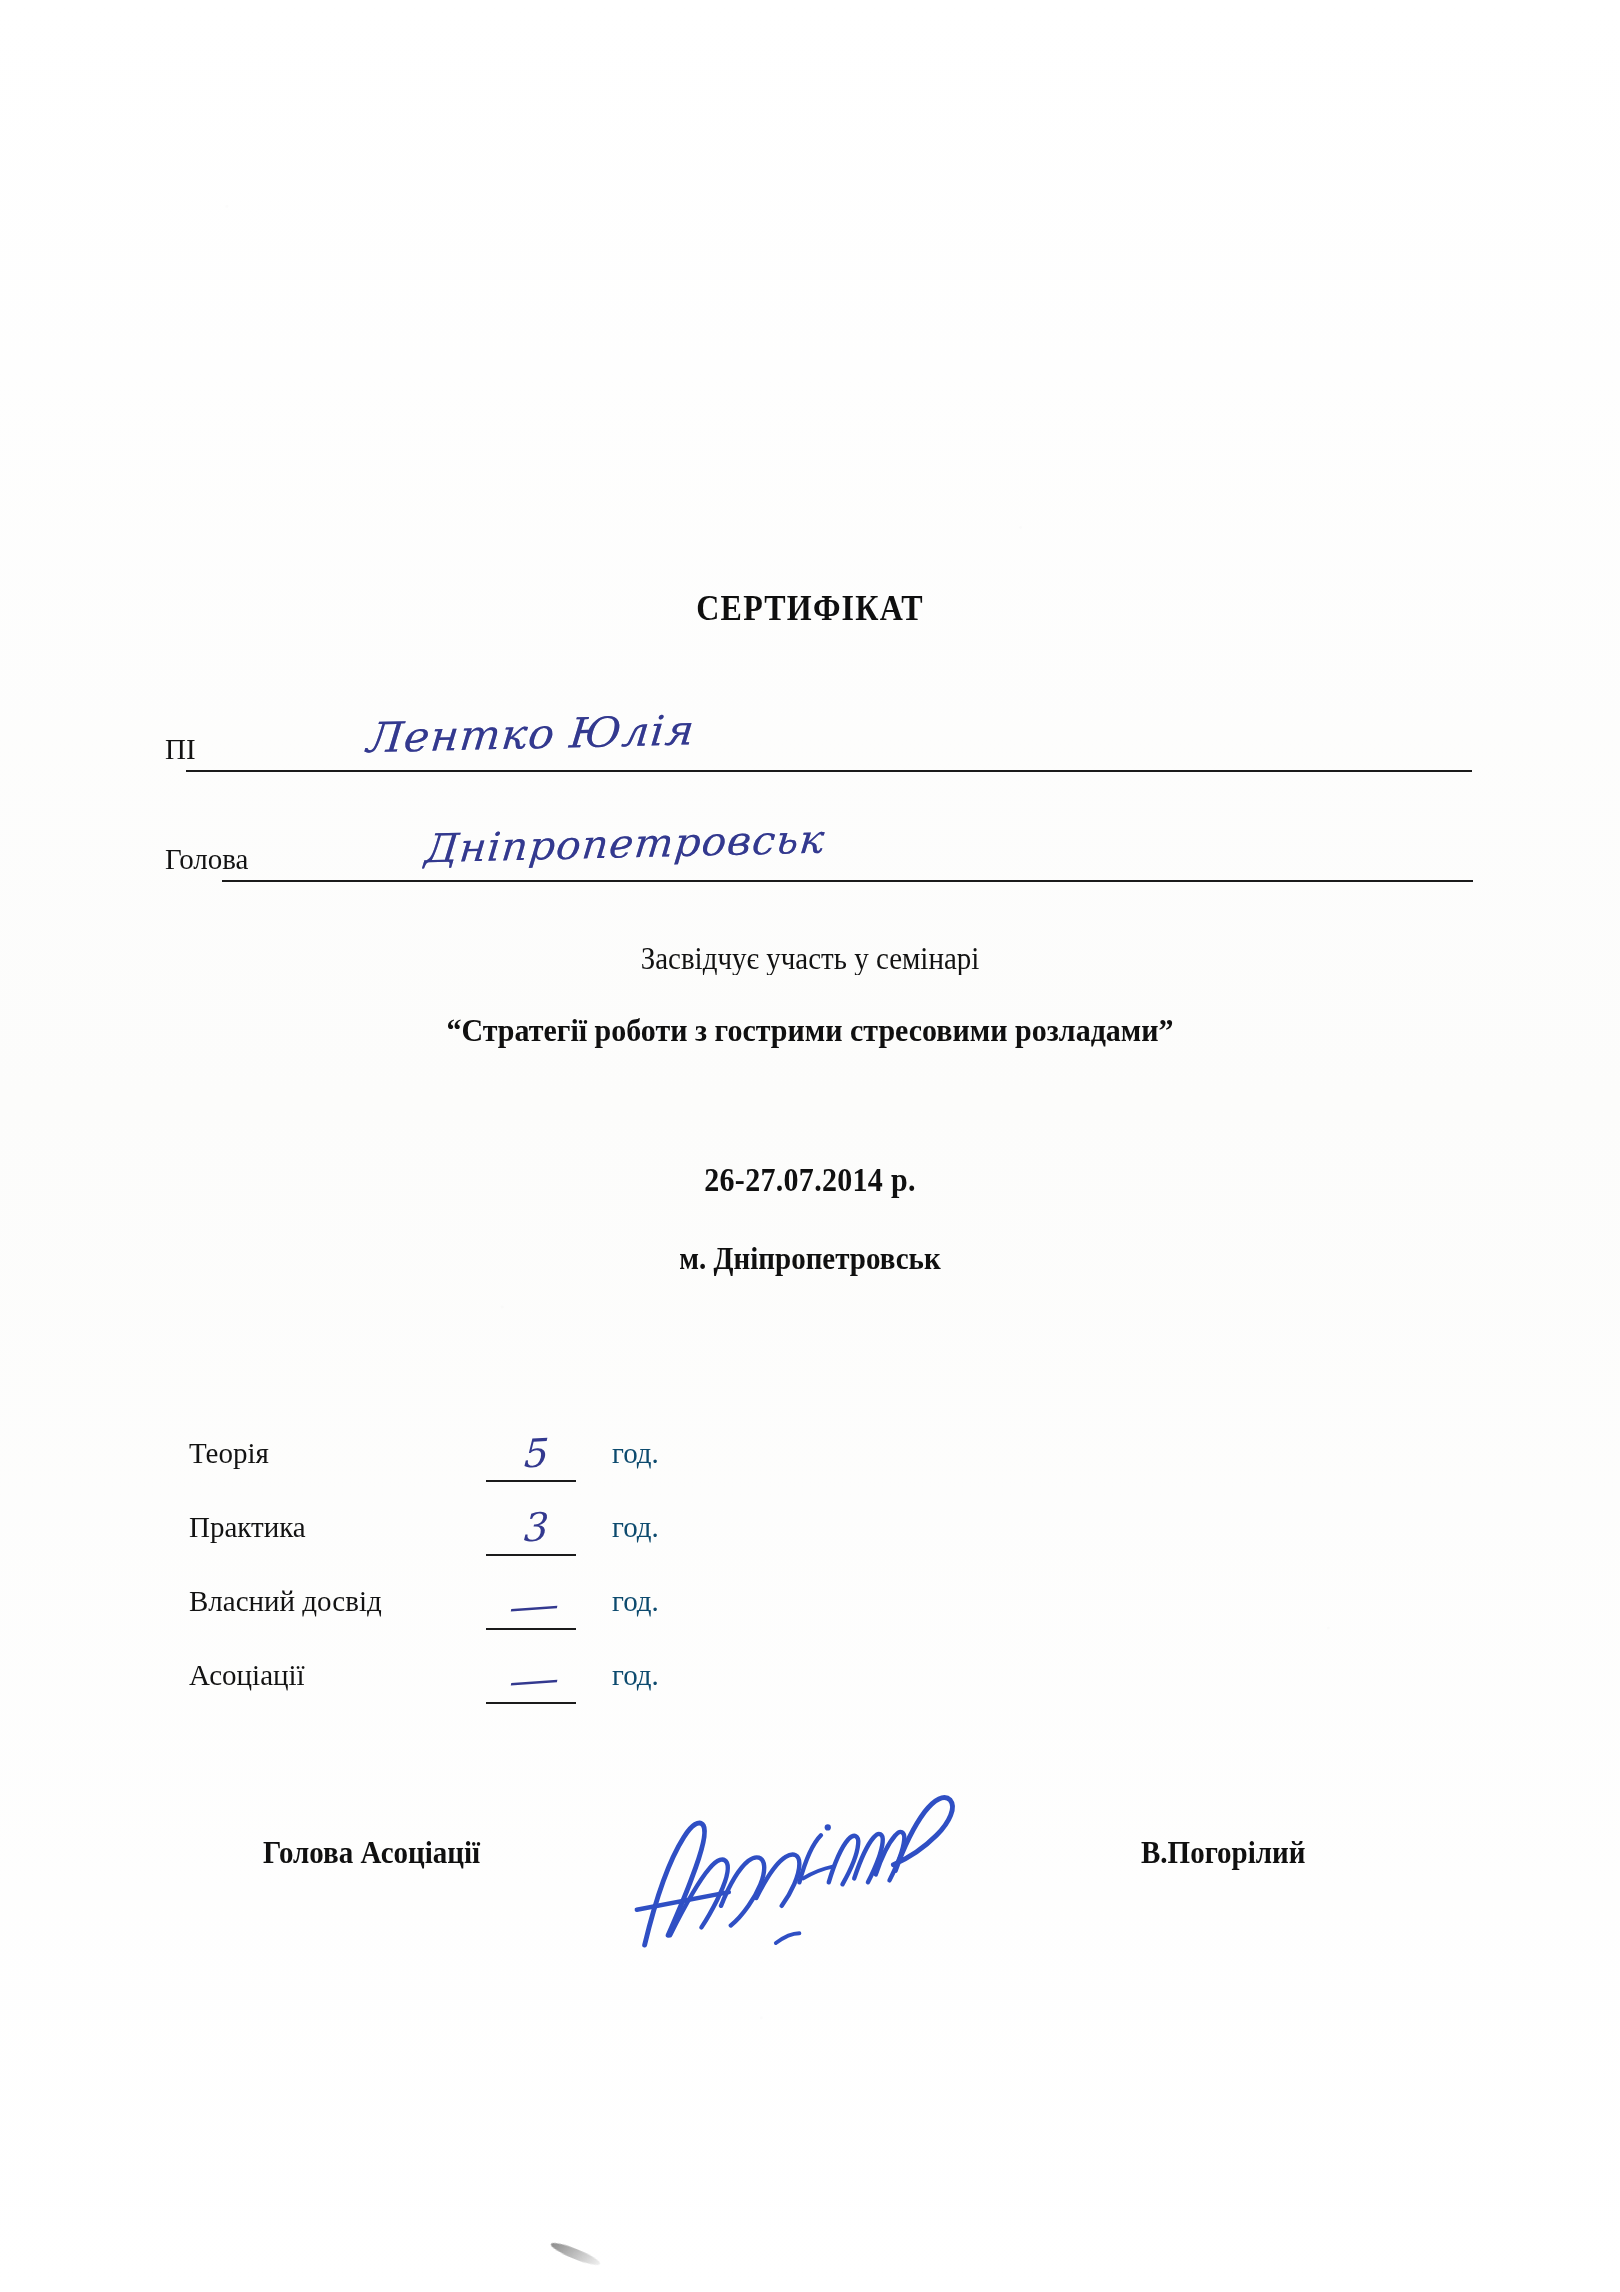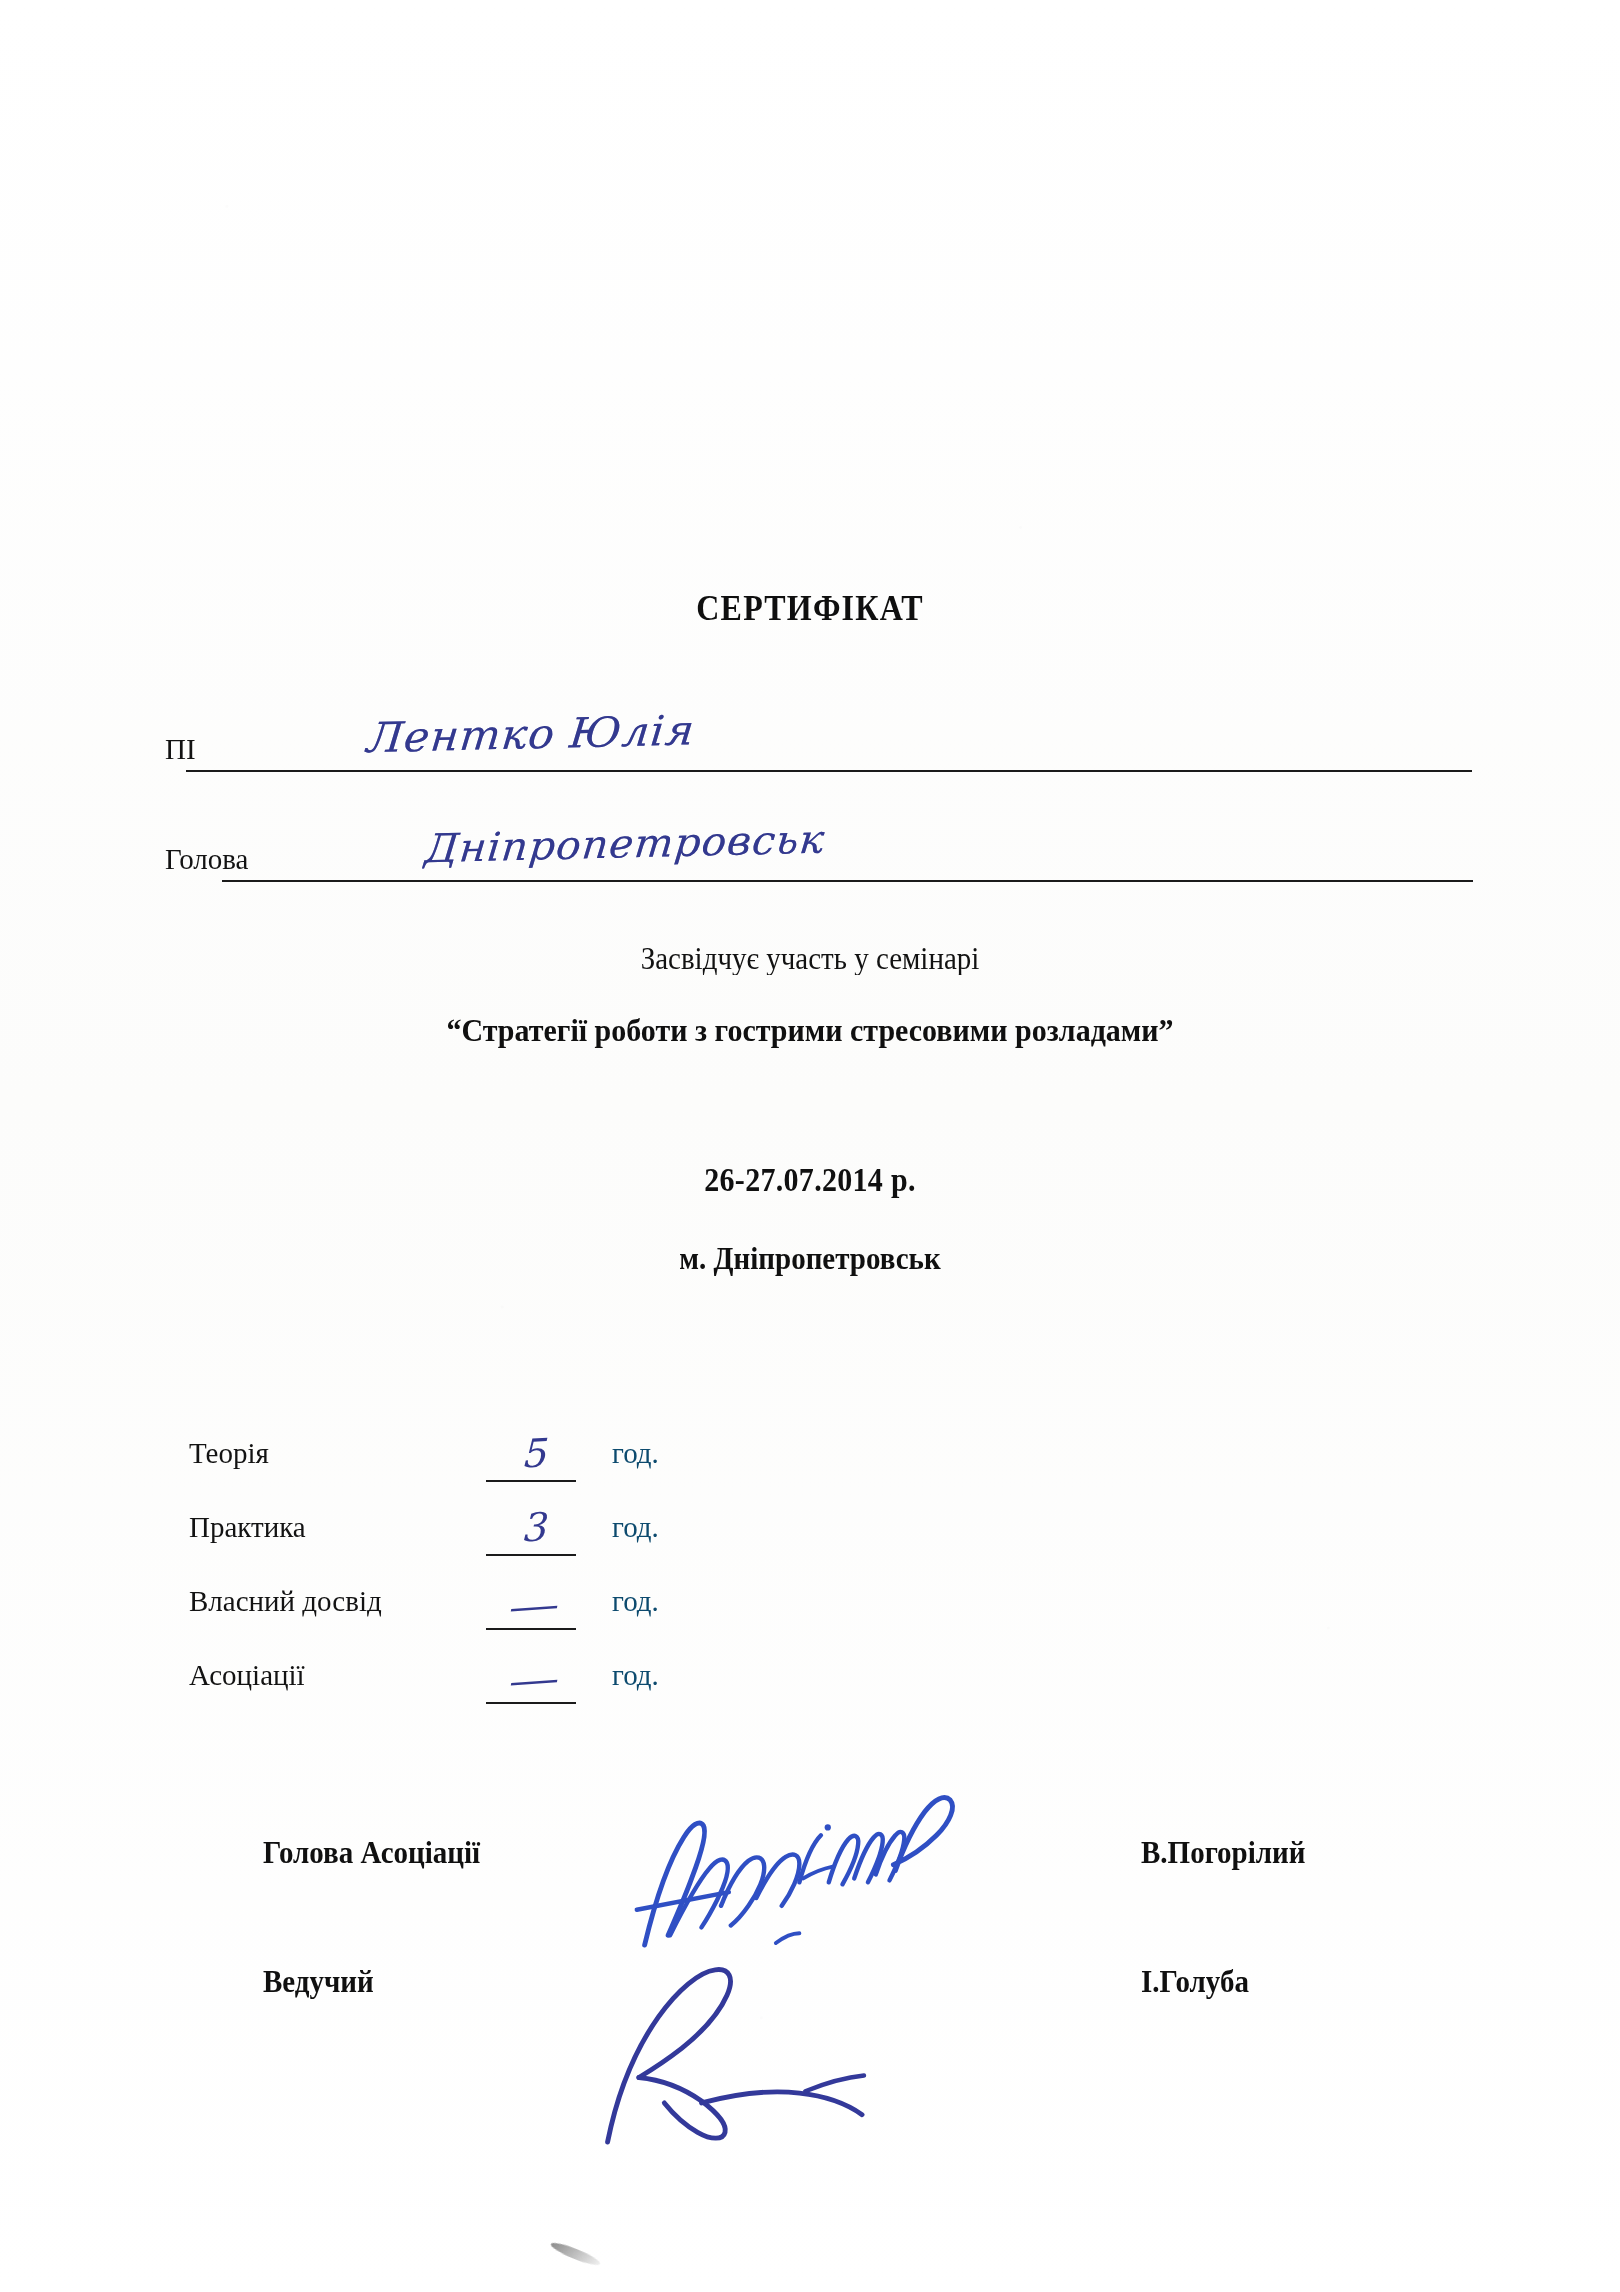--- a/index.html
+++ b/index.html
@@ -338,32 +338,18 @@
             <path d="M206 96 C212 76 219 60 226 52 C232 46 237 48 236 57 C235 68 228 84 220 98" stroke-width="4.5"></path>
             <path d="M232 92 C238 74 245 58 252 50 C257 44 262 46 261 55 C260 66 253 82 246 96" stroke-width="4.5"></path>
             <path d="M254 88 C260 70 267 56 274 48 C279 42 284 44 283 53 C282 64 275 80 268 94" stroke-width="4.5"></path>
             <path d="M274 84 C282 62 292 40 304 24 C314 11 324 6 330 12 C336 19 330 34 316 48 C302 62 286 72 272 78" stroke-width="5"></path>
             <path d="M152 158 C160 152 168 148 176 148" stroke-width="4"></path>
           </g>
         </svg>
       </span>
       <span class="sig-name">В.Погорілий</span>
     </div>
-    <div class="sig-row">
-      <span class="sig-role">Ведучий</span>
-      <span class="sig-mark" id="sig-mark-host">
-        <svg width="323" height="196" viewBox="0 0 330 200" fill="none" xmlns="http://www.w3.org/2000/svg">
-          <g stroke="#33399a" stroke-linecap="round" stroke-linejoin="round" fill="none">
-            <path d="M20 190 C30 140 48 96 72 62 C92 34 114 16 130 14 C144 12 150 22 142 40 C134 58 116 78 96 94 C78 108 62 118 52 124" stroke-width="5"></path>
-            <path d="M52 124 C72 126 96 134 116 148 C132 160 142 172 140 180 C138 188 126 188 112 180 C98 172 86 160 78 150" stroke-width="5"></path>
-            <path d="M116 150 C146 142 182 136 216 140 C244 143 266 152 280 162" stroke-width="5"></path>
-            <path d="M222 138 C242 130 262 124 282 122" stroke-width="4.5"></path>
-          </g>
-        </svg>
-      </span>
-      <span class="sig-name">І.Голуба</span>
-    </div>
   </div>
 
   <div class="speck"></div>
 
 </div>
 
 
 </body></html>

